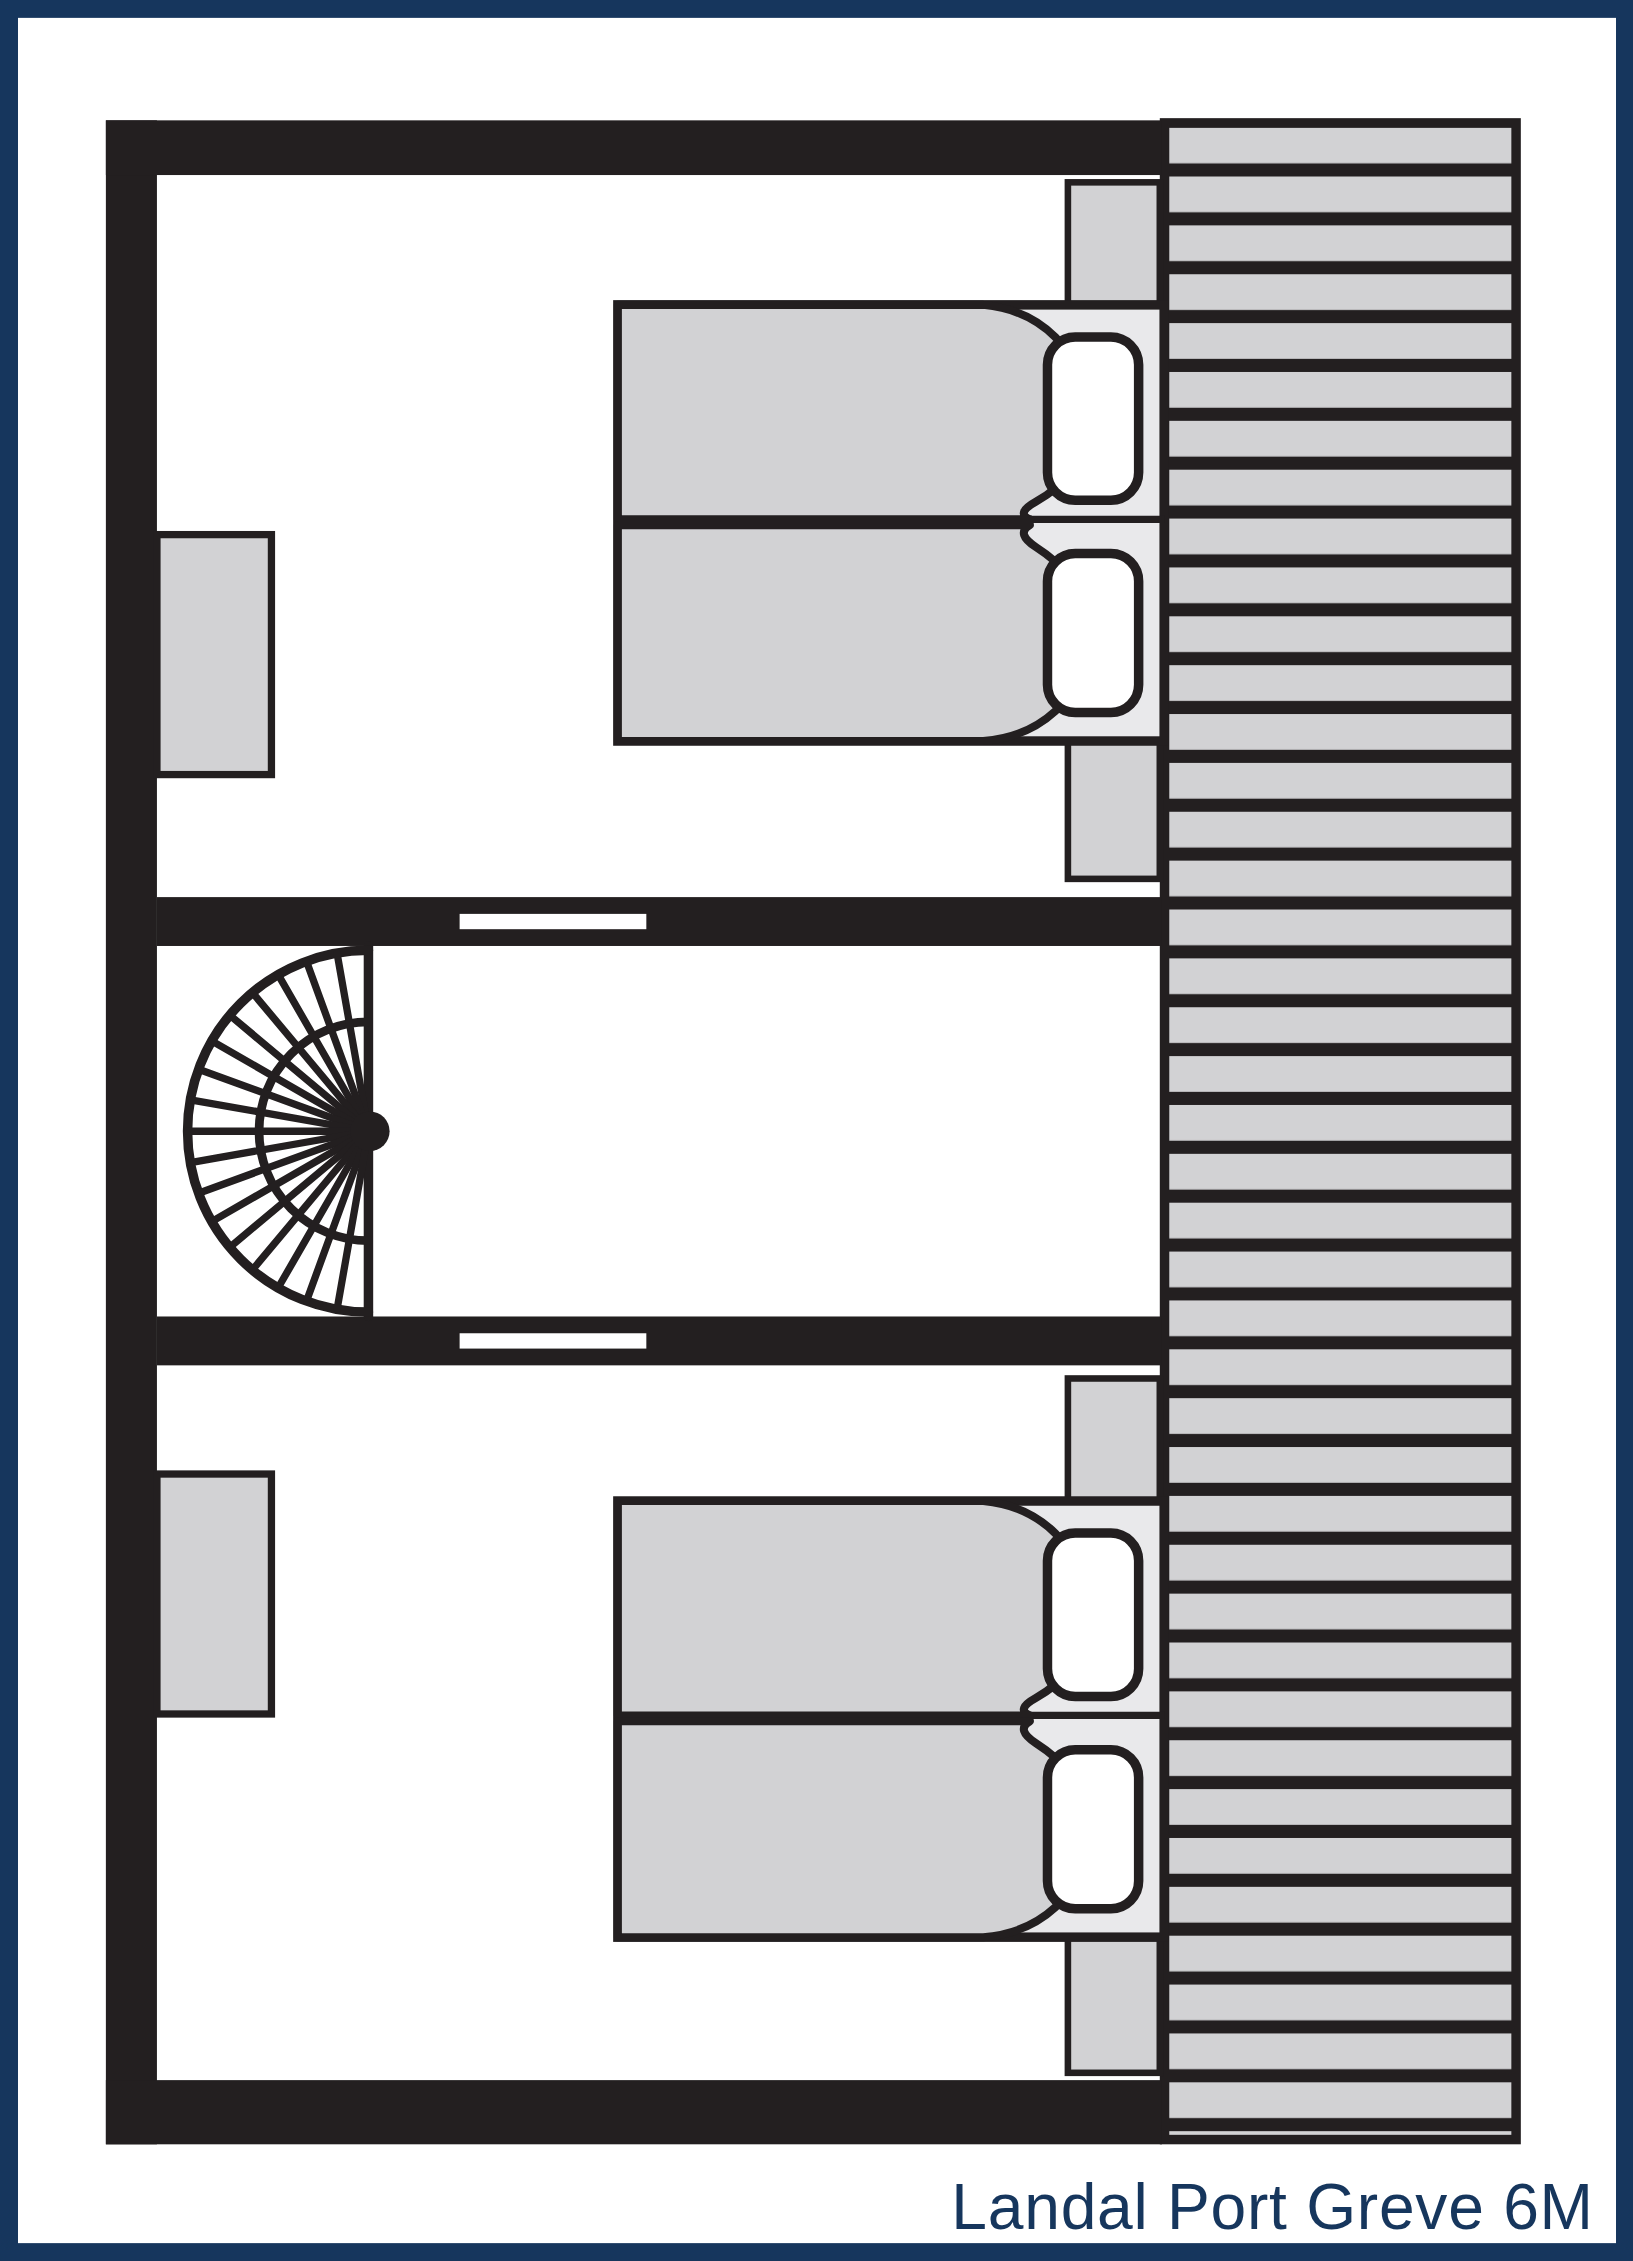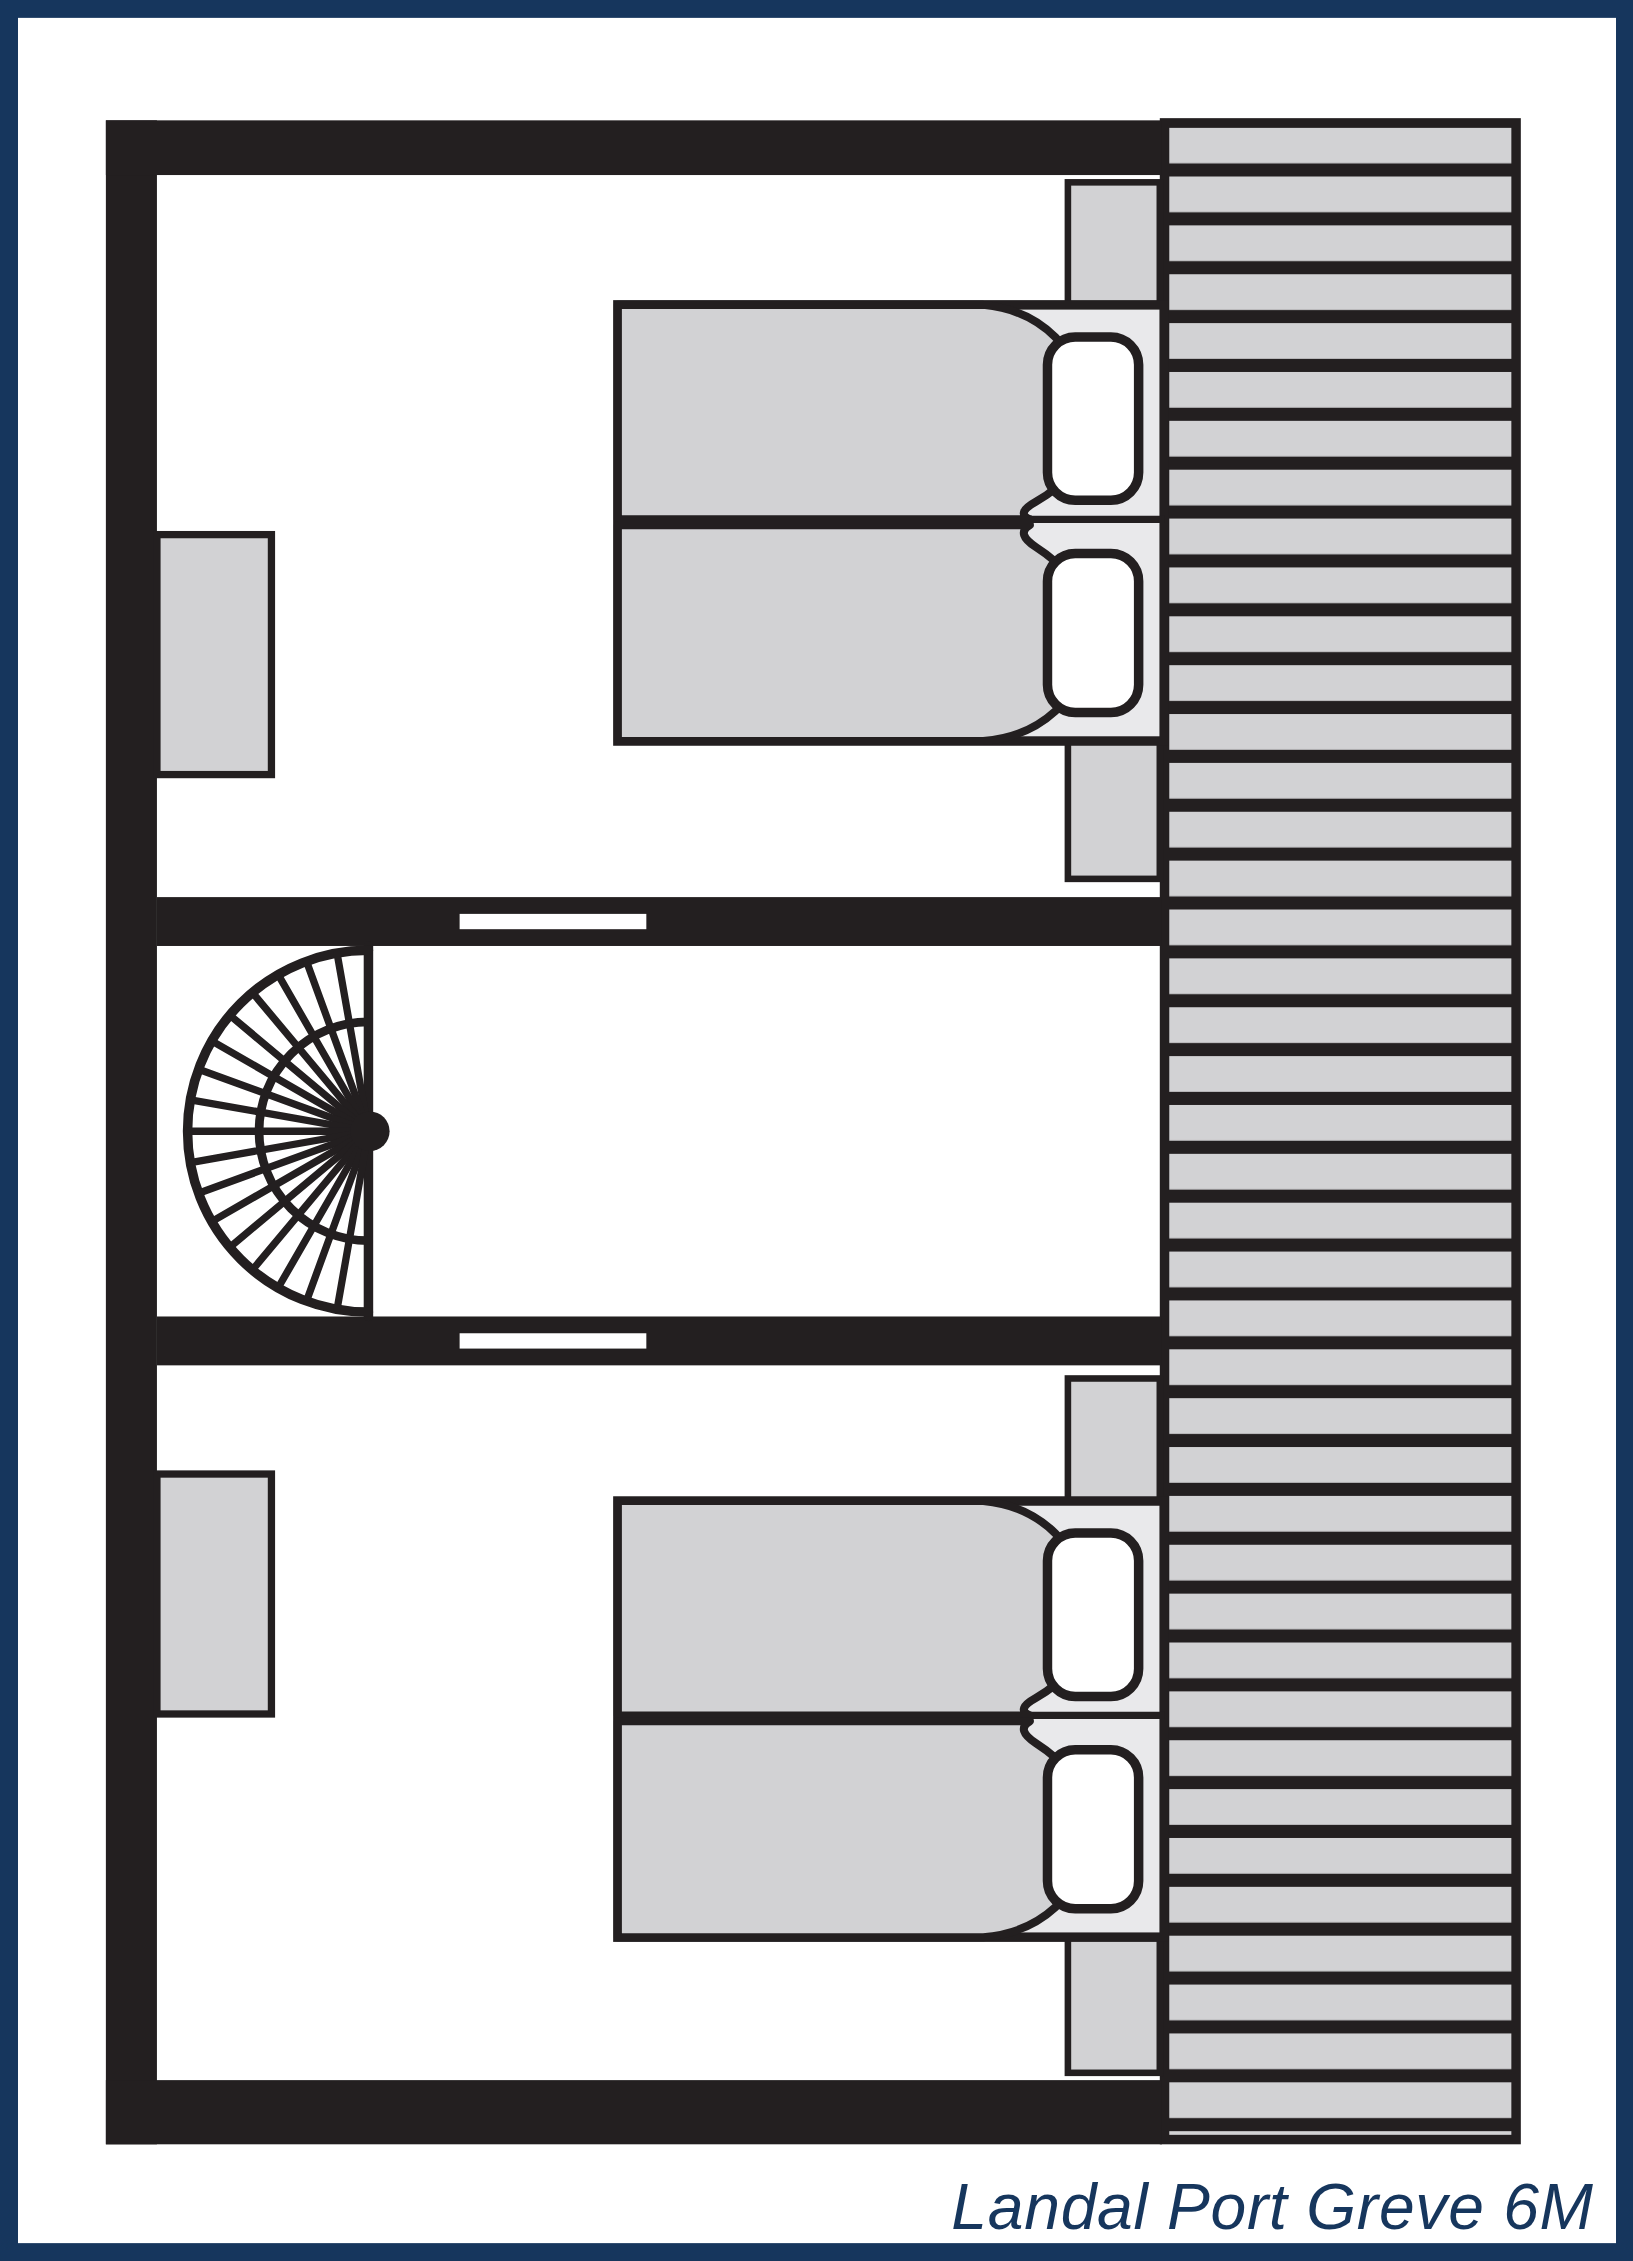--- a/index.html
+++ b/index.html
@@ -9,21 +9,20 @@
     --bed_base:#e9e9eb;
     --white:#ffffff;
     --background:#ffffff;
   }
   html,body{margin:0;padding:0;background:#888;}
   .page{
     position:relative;
     width:1314px;height:2261px;
     background:var(--background);
     font-family:"Liberation Sans", sans-serif;
-    font-style:italic;
   }
   .page svg{position:absolute;inset:0;display:block;}
   .plan-title{
     font-family:"Liberation Sans", sans-serif;
     font-size:88px;
     letter-spacing:1px;
     fill:var(--navy);
   }
   .wall{fill:var(--wall);}
 </style>

